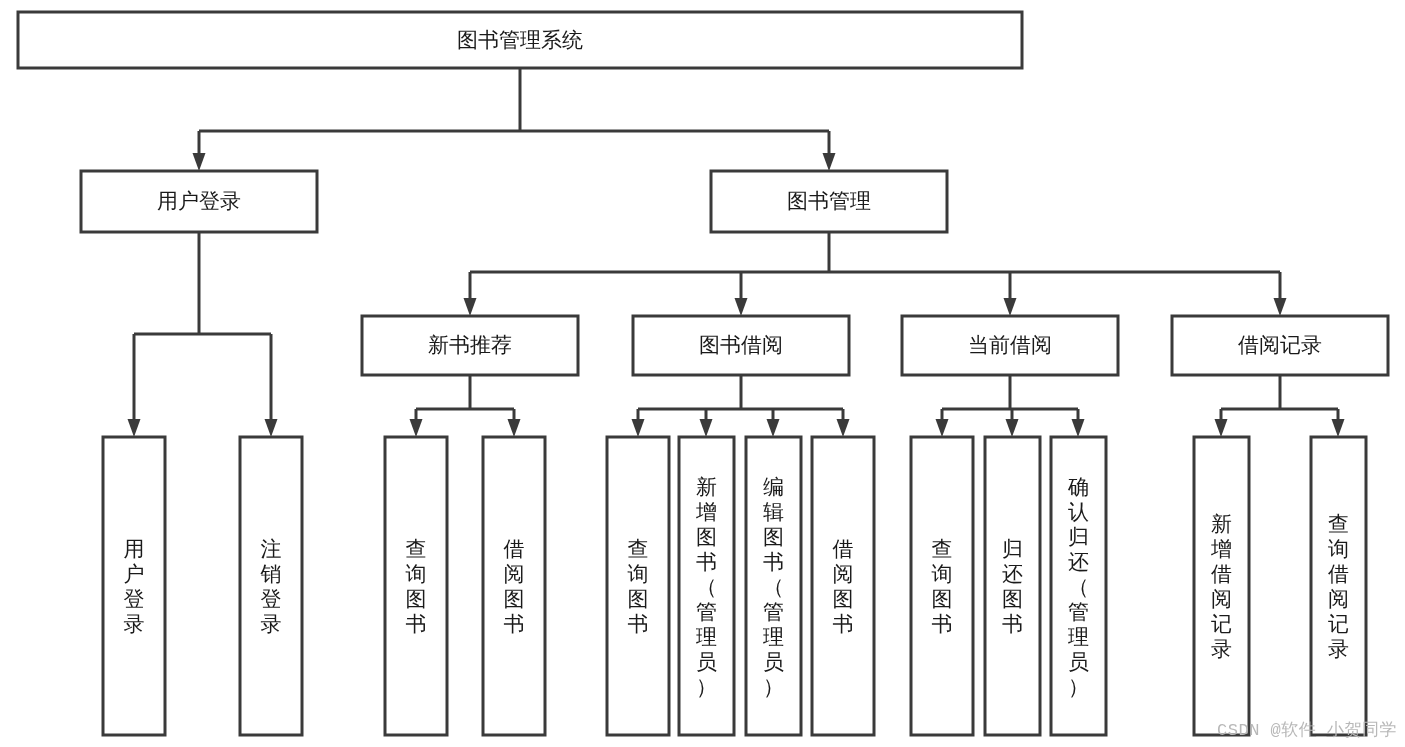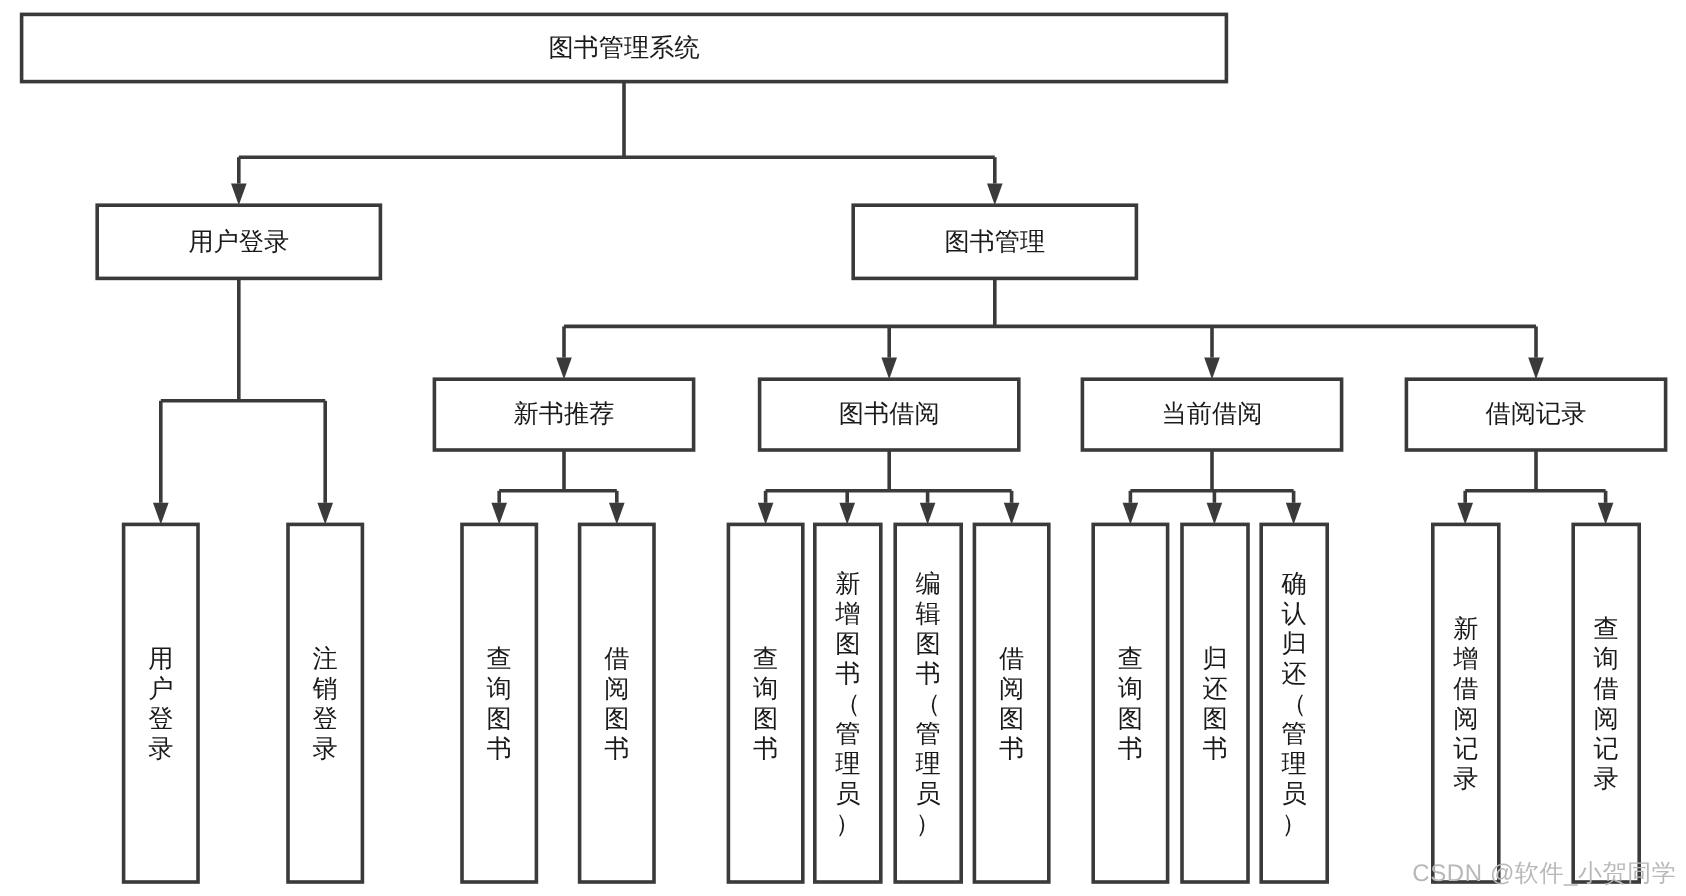--- a/index.html
+++ b/index.html
@@ -53,22 +53,22 @@
   .node-label-v {
     font-family: "Liberation Sans", "DejaVu Sans", sans-serif;
     font-size: 21px;
     fill: #1a1a1a;
     text-anchor: middle;
   }
   .watermark {
     position: absolute;
     right: 8px;
     bottom: 6px;
-    font-family: Liberation Sans, sans-serif;
-    font-size: 20px;
+    font-family: Liberation Mono, monospace;
+    font-size: 17px;
     color: #b8b8b8;
     white-space: nowrap;
     letter-spacing: 0.5px;
     user-select: none;
   }
 </style>
 </head>
 <body>
 
 <div id="diagram-root">

